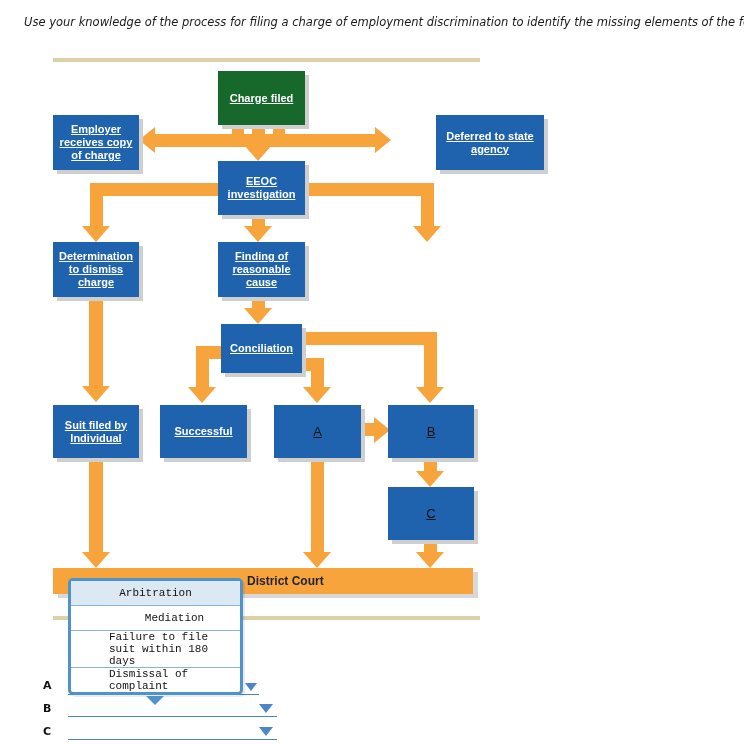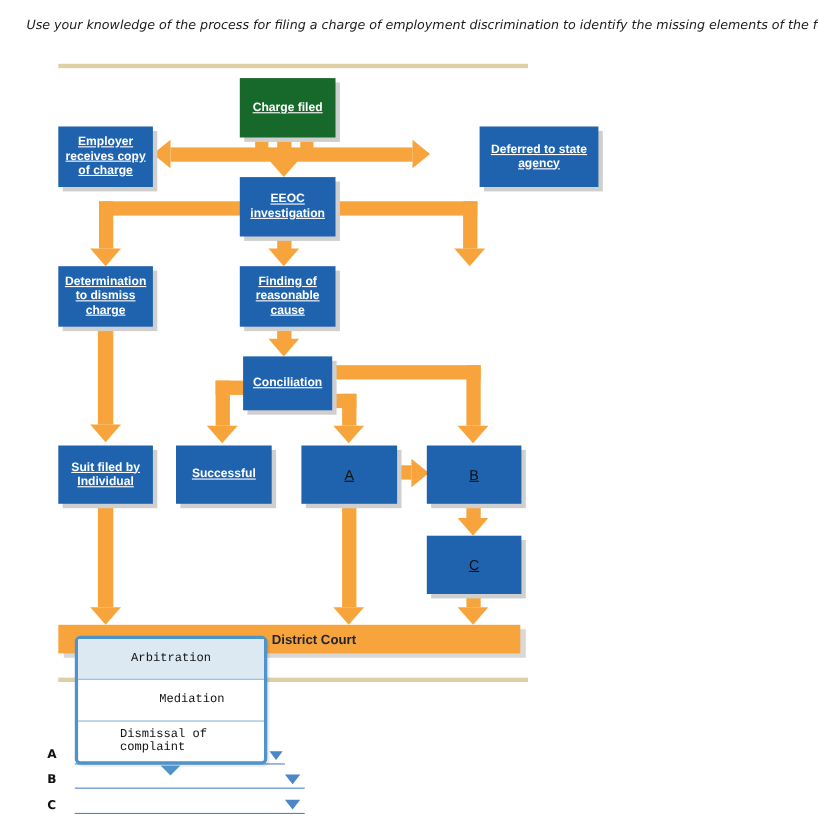--- a/index.html
+++ b/index.html
@@ -128,17 +128,18 @@
   <div class="select-line" style="left:68px;top:716px;width:209px;"></div>
   <div class="sel-arrow" style="left:259px;top:704px;"></div>
 
   <div class="answer-label" style="top:725px;">C</div>
   <div class="select-line" style="left:68px;top:739px;width:209px;"></div>
   <div class="sel-arrow" style="left:259px;top:727px;"></div>
 
   <div class="popup">
     <div class="opt hl">Arbitration</div>
     <div class="opt">Mediation</div>
+    <div class="opt">Failure to file suit within 180 days</div>
     <div class="opt">Dismissal of complaint</div>
   </div>
   <div class="popup-pointer"></div>
 
 </div>
 
 </body></html>

